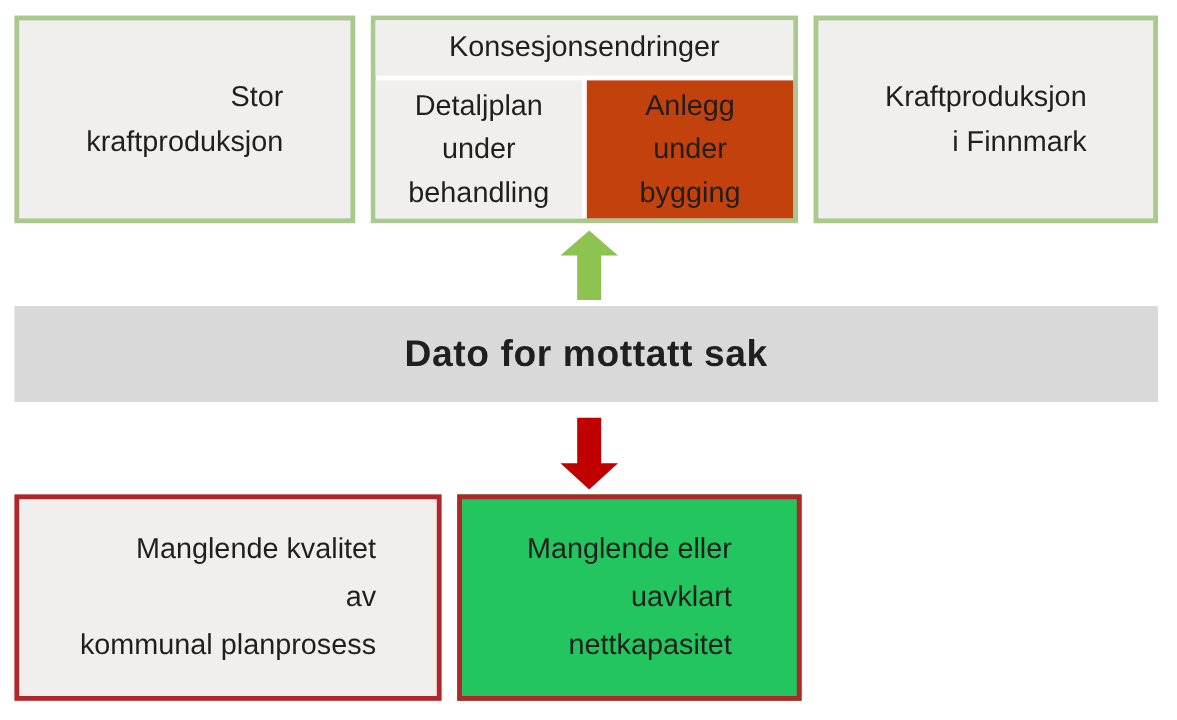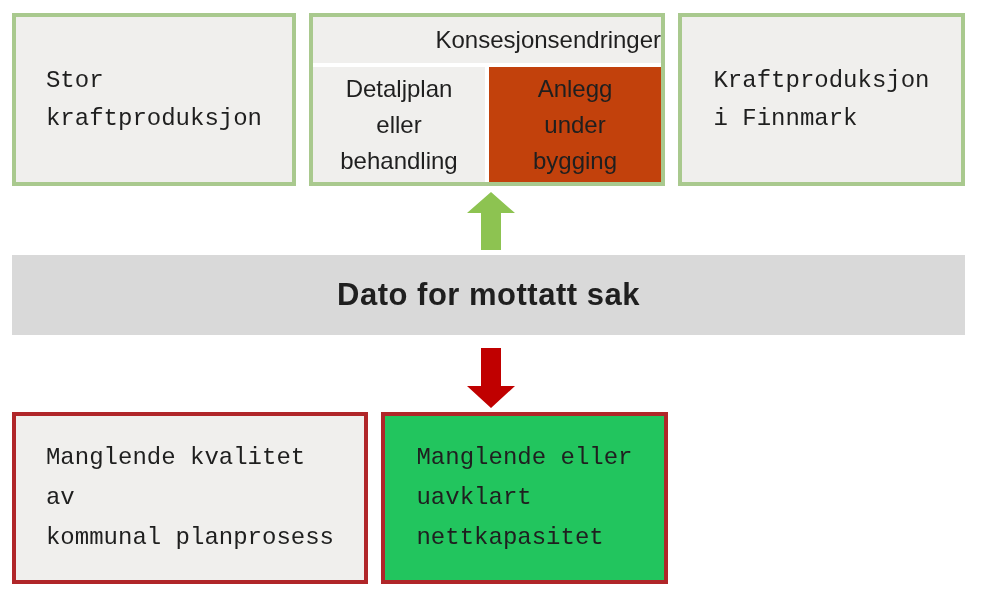--- a/index.html
+++ b/index.html
@@ -17,24 +17,23 @@
     gap: 13px;
     padding-left: 12px;
     box-sizing: border-box;
   }
   .row.top { padding-top: 13px; }
   .box {
     box-sizing: border-box;
     display: flex;
     align-items: center;
     justify-content: center;
-    text-align: left;
+    text-align: right;
     font-size: 24px;
     white-space: pre-line;
-    font-family: Liberation Mono, monospace;
   }
   .w1 { width: 284px; }
   .w2 { width: 356px; }
   .w3 { width: 287px; }
   .h-top { height: 173px; line-height: 38px; }
   .h-bottom { height: 172px; line-height: 40px; }
   .box-plain { border: 4px solid; }
   
   .split-box {
     box-sizing: border-box;
@@ -94,27 +93,27 @@
 
 <div class="page">
 
   <div class="row top">
     <div class="box box-plain w1 h-top" style="border-color: rgb(169, 201, 142); background: rgb(240, 239, 237);">
       <span>Stor
 kraftproduksjon</span>
     </div>
 
     <div class="split-box" style="border-color: rgb(169, 201, 142);">
-      <div class="split-header" style="background: rgb(240, 239, 237); justify-content: flex-end;">
+      <div class="split-header" style="background: rgb(240, 239, 237);">
         <span>Konsesjonsendringer</span>
       </div>
       <div class="split-cells">
         <div class="split-cell" style="background: rgb(240, 239, 237);">
           <span>Detaljplan
-eller
+under
 behandling</span>
         </div>
         <div class="split-cell" style="background: #c2410c;">
           <span>Anlegg
 under
 bygging</span>
         </div>
       </div>
     </div>
 

